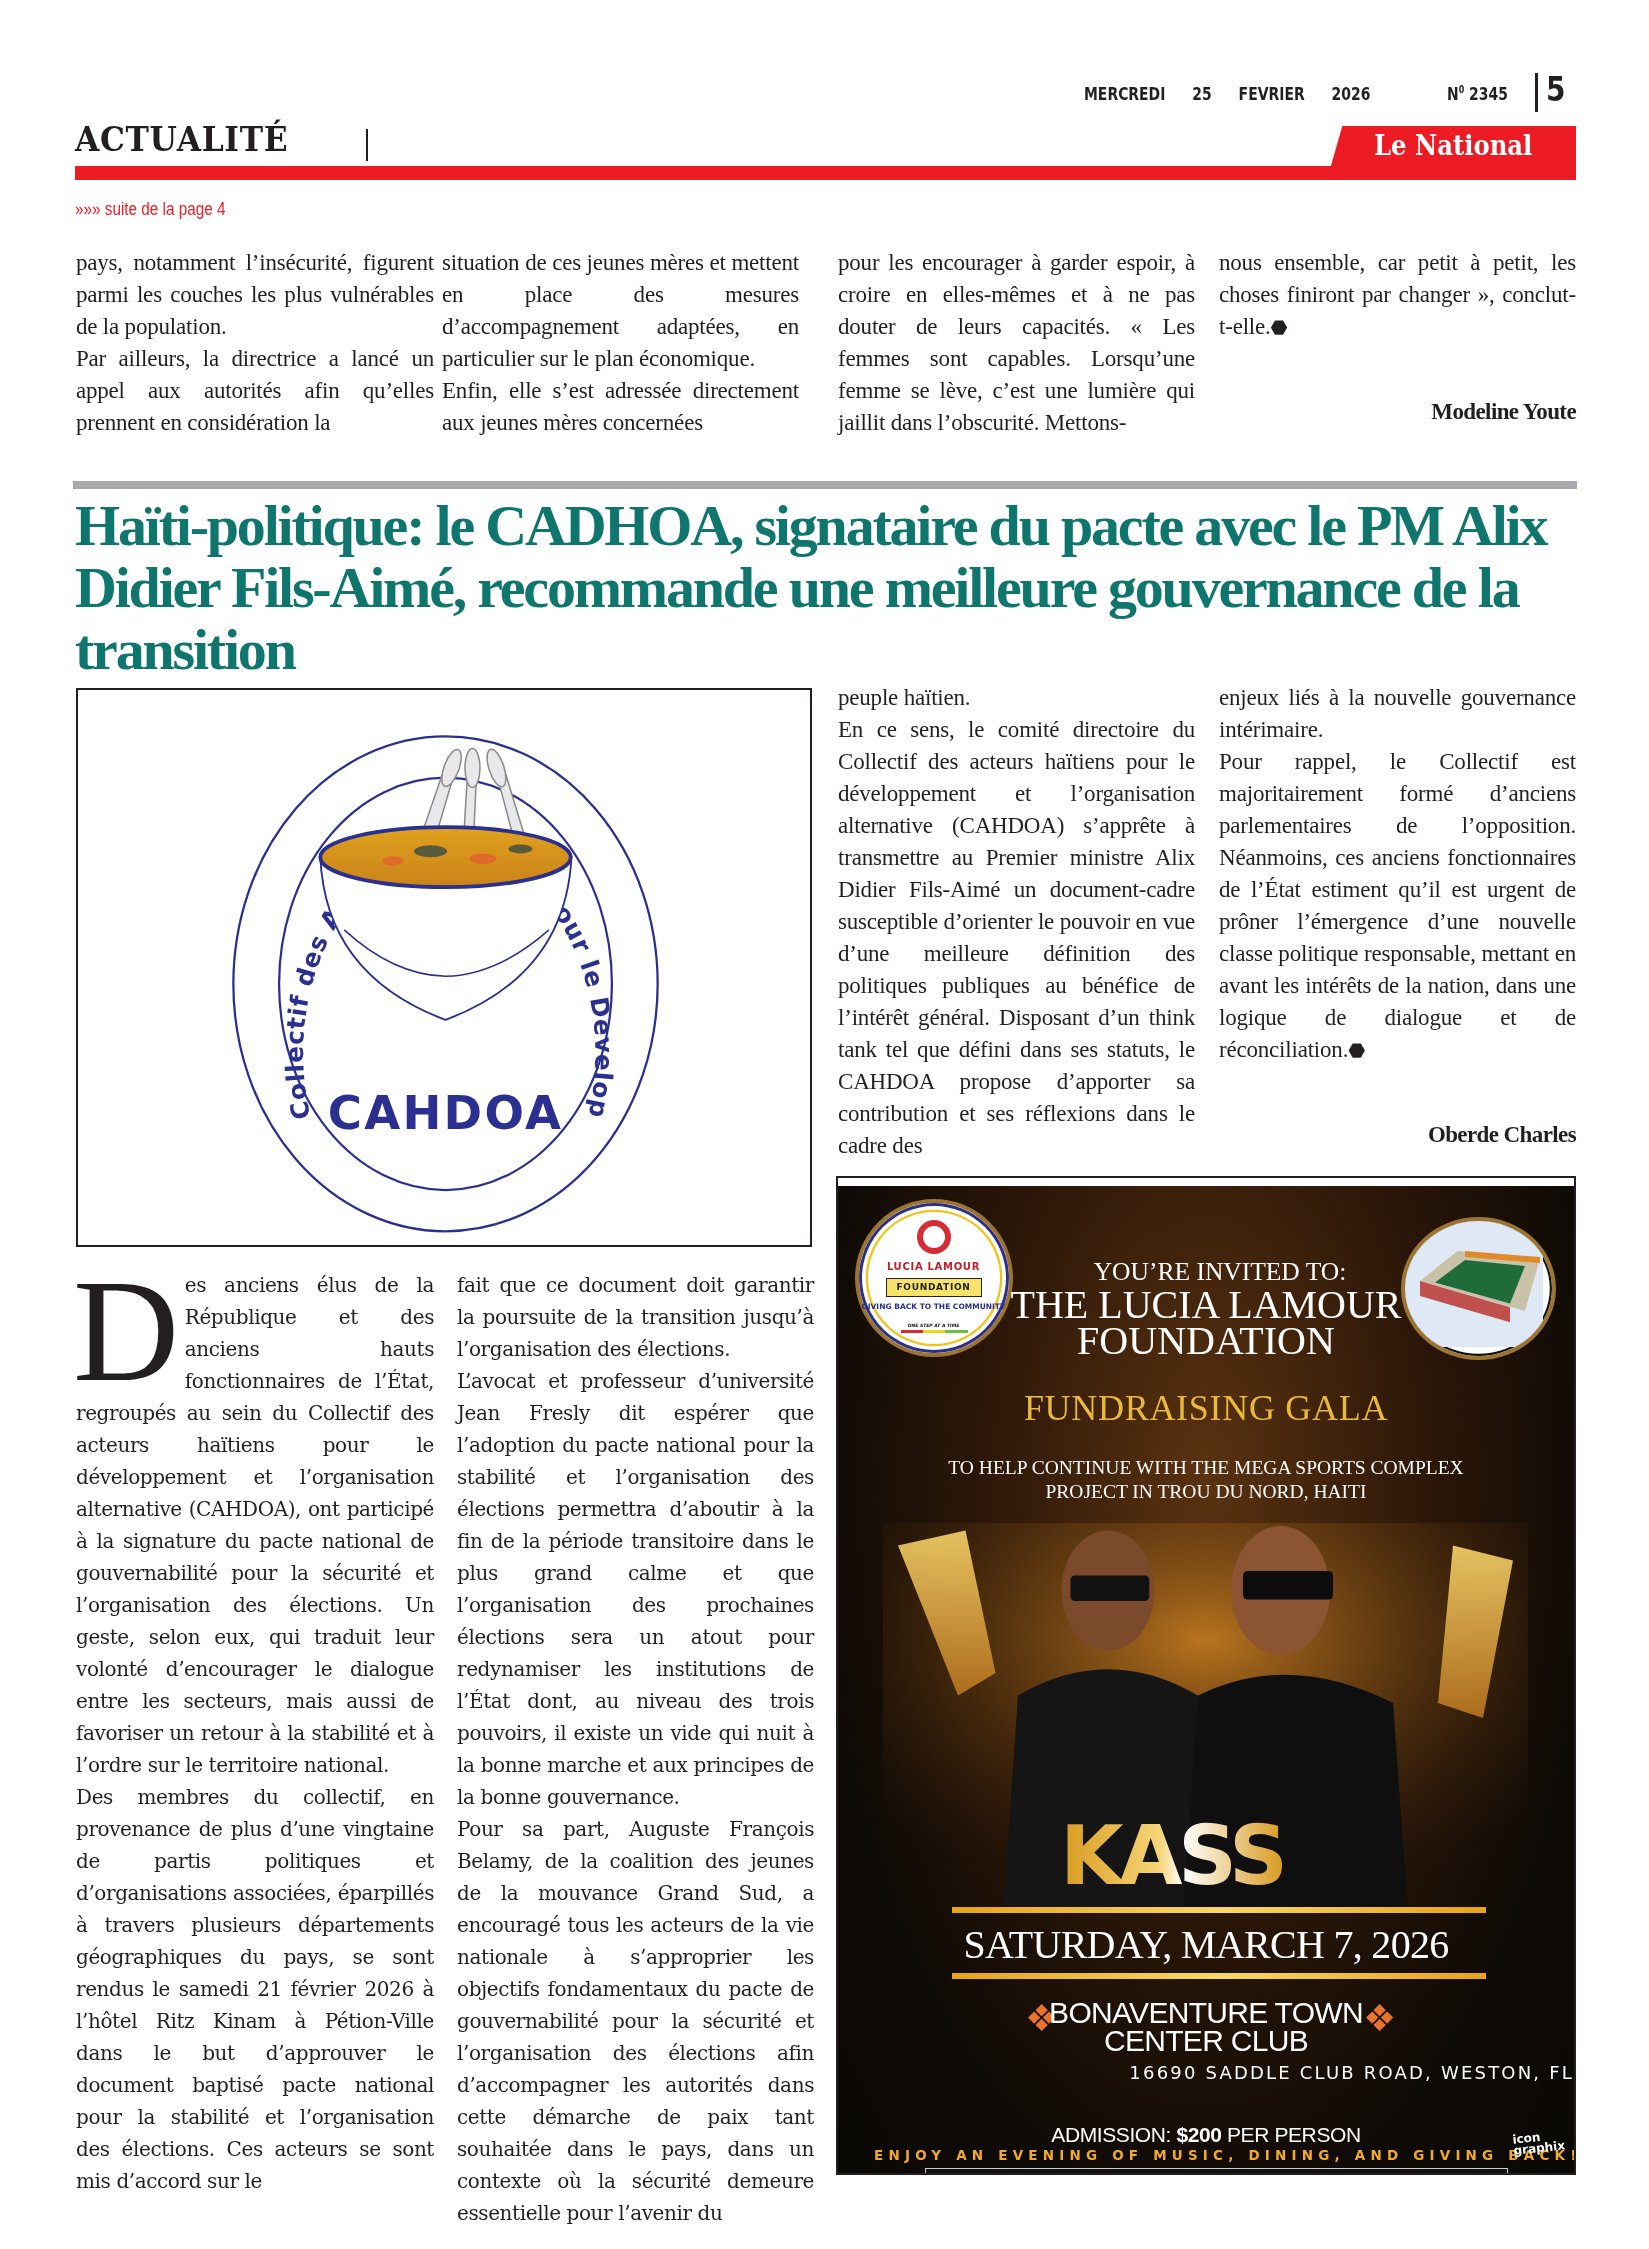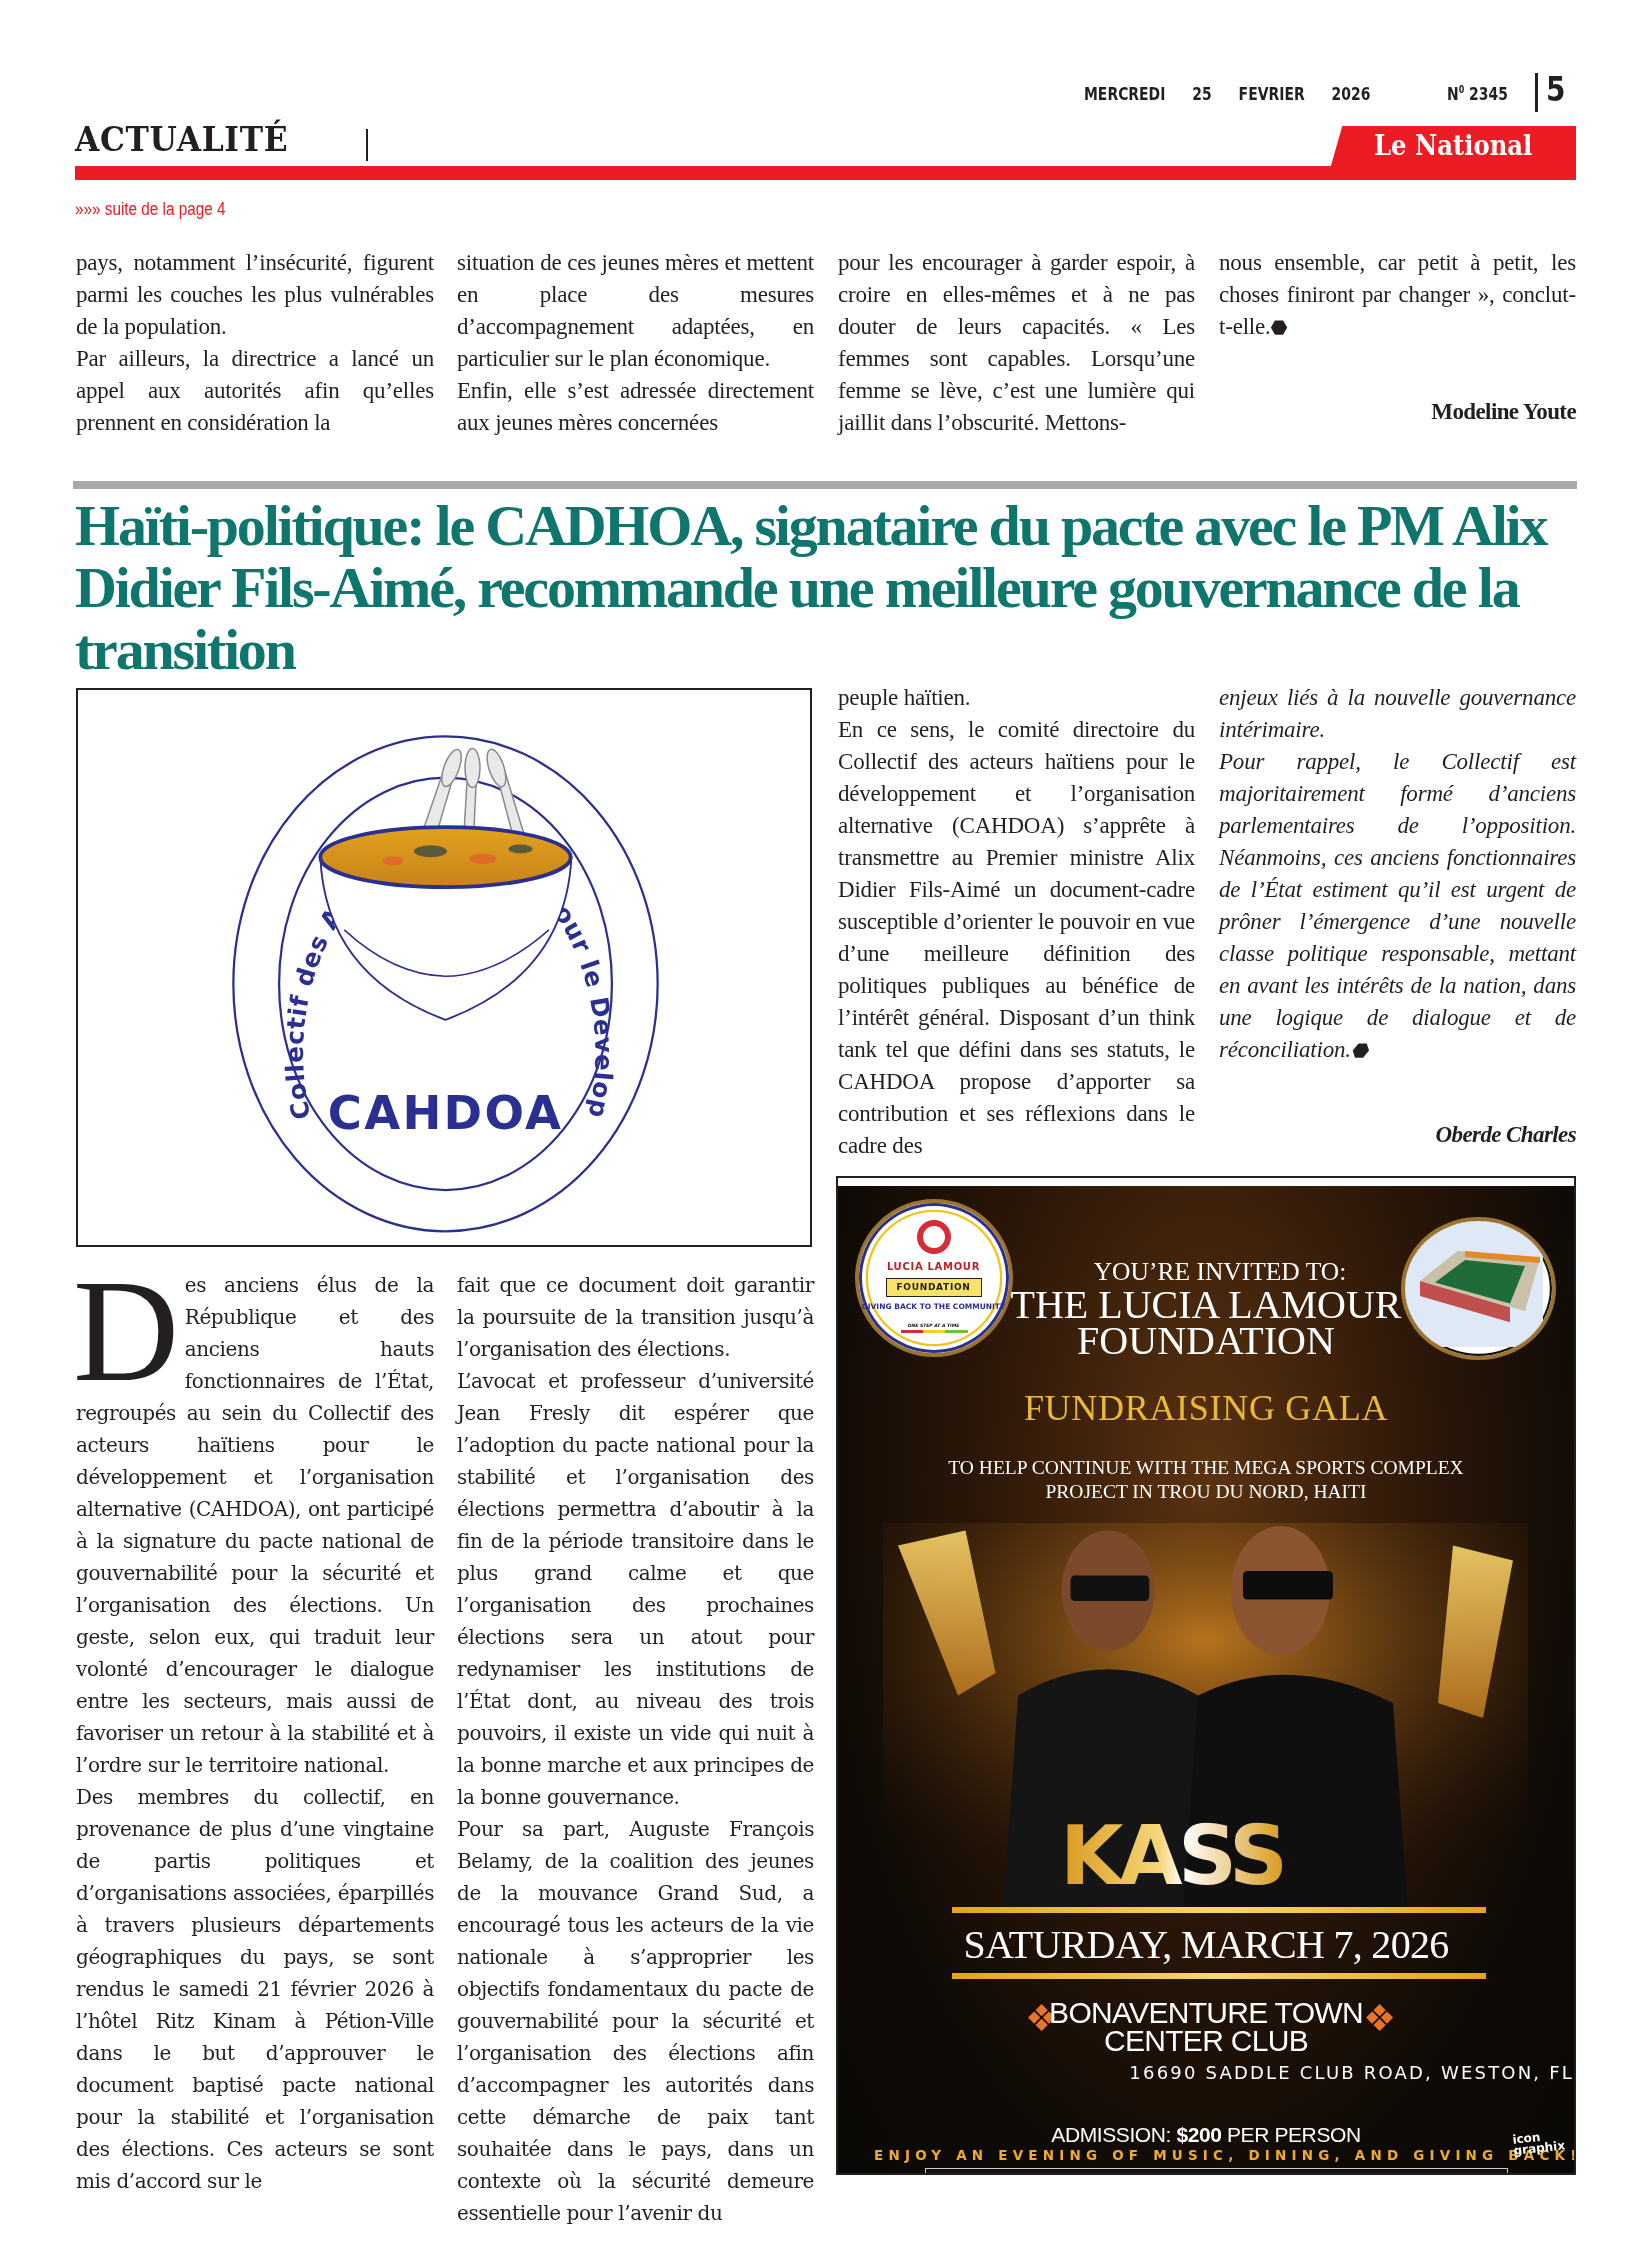--- a/index.html
+++ b/index.html
@@ -18,31 +18,31 @@
   .brand-tab { left:1330px; top:126px; width:246px; height:43px; background:#ed1c24; clip-path:polygon(5% 0, 100% 0, 100% 100%, 0 100%); }
   .brand-text { left:1374px; top:130px; font-family:"DejaVu Serif", serif; font-weight:bold; font-size:27px; color:#ffffff; transform:scaleX(0.9); transform-origin:left top; white-space:nowrap; }
   .continued { left:75px; top:199px; font-family:"Liberation Sans", sans-serif; font-size:18px; color:#ed1c24; transform:scaleX(0.85); transform-origin:left top; white-space:nowrap; }
 
   
   .col { position:absolute; font-family:"Liberation Serif", serif; font-size:23px; line-height:32px; text-align:justify; color:#231f20; letter-spacing:-0.2px; }
   .col p { margin:0; }
   .col .sig { font-weight:bold; margin-top:52px; text-align:right; letter-spacing:-0.6px; }
   .endmark { font-size:19.5px; }
   .c1 { left:76px; top:247px; width:358px; }
-  .c2 { left:457px; top:247px; width:357px; }
+  .c2 { left:442px; top:247px; width:357px; }
   .c3 { left:838px; top:247px; width:357px; }
   .c4 { left:1219px; top:247px; width:357px; }
 
   .rule { left:73px; top:481px; width:1504px; height:7.5px; background:#a7a9ac; }
   .headline { left:75px; top:495px; width:1507px; font-family:"Liberation Serif", serif; font-weight:bold; font-size:58px; line-height:62px; letter-spacing:-2.2px; color:#0f766e; margin:0; }
 
   .logo-box { left:76px; top:688px; width:736px; height:559px; border:2.2px solid #231f20; box-sizing:border-box; background:#fff; }
 
   .c5 { left:838px; top:682px; width:357px; }
-  .c6 { left:1219px; top:682px; width:357px;font-style:italic; }
+  .c6 { left:1219px; top:682px; width:357px; }
 
   
   .col2 { position:absolute; font-family:"DejaVu Serif", serif; font-size:20px; line-height:32px; text-align:justify; color:#231f20; letter-spacing:-0.4px; }
   .col2 p { margin:0; }
   .c7 { left:76px; top:1269px; width:358px; }
   .c8 { left:457px; top:1269px; width:357px; }
   .dropcap { float:left; font-family:"Liberation Serif", serif; font-size:147px; line-height:112px; margin:6px 6px 0 -3px; height:120px; }
 
   
   .ad { left:836px; top:1176px; width:740px; height:999px; border:2.2px solid #231f20; box-sizing:border-box; overflow:hidden;

